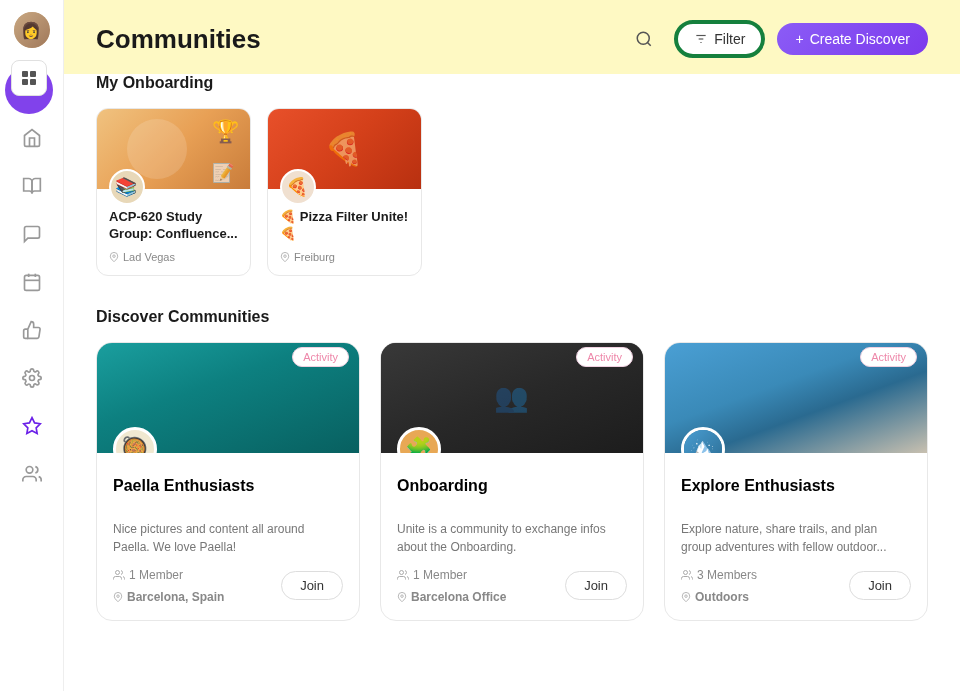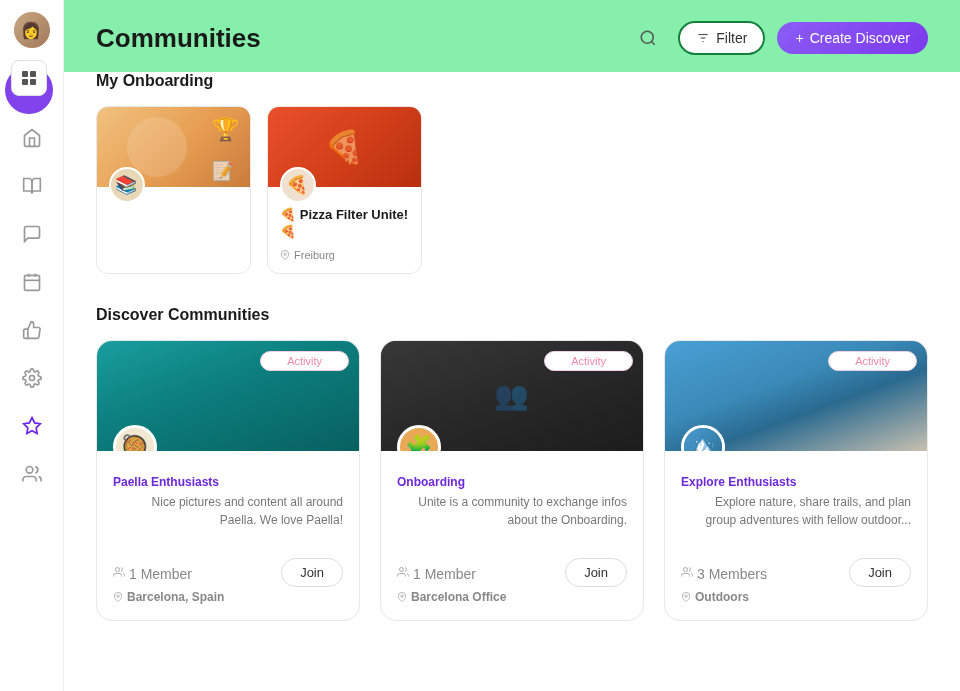--- a/index.html
+++ b/index.html
@@ -71,21 +71,21 @@
       display: flex;
       flex-direction: column;
     }
 
     
     .header {
       display: flex;
       align-items: center;
       justify-content: space-between;
       padding: 20px 32px 16px 32px;
-      background: #86efac;
+      background: #fef9c3;
     }
     .header-title {
       font-size: 26px;
       font-weight: 700;
       color: #1a1a1a;
     }
     .header-actions {
       display: flex;
       align-items: center;
       gap: 12px;
@@ -93,21 +93,21 @@
     .search-icon-btn {
       width: 36px; height: 36px;
       border: none; background: none;
       cursor: pointer;
       display: flex; align-items: center; justify-content: center;
       color: #555;
       font-size: 18px;
     }
     .filter-btn {
       display: flex; align-items: center; gap: 6px;
-      border: 2px solid #15803d;
+      border: 4px solid #15803d;
       background: #fff;
       border-radius: 20px;
       padding: 7px 16px;
       cursor: pointer;
       font-size: 14px;
       color: #333;
     }
     .create-btn {
       display: flex; align-items: center; gap: 6px;
       background: linear-gradient(135deg, #8b5cf6, #7c3aed);
@@ -198,25 +198,25 @@
       cursor: pointer;
     }
     .discover-card-img {
       width: 100%;
       height: 110px;
       position: relative;
       overflow: hidden;
     }
     .activity-badge {
       position: absolute;
-      top: 10px;
+      top: 4px;
       right: 10px;
       background: #fff;
       border-radius: 12px;
-      padding: 3px 26px;
+      padding: 3px 10px;
       font-size: 11px;
       color: #e8a;
       font-weight: 500;
       border: 1px solid #f0d0e0;
     }
     .discover-card-avatar {
       width: 44px; height: 44px;
       border-radius: 50%;
       border: 3px solid #fff;
       position: absolute;
@@ -225,43 +225,41 @@
       overflow: hidden;
       background: #eee;
       font-size: 22px;
       display: flex; align-items: center; justify-content: center;
       z-index: 2;
     }
     .discover-card-body {
       padding: 24px 16px 16px 16px;
     }
     .discover-card-title {
-      font-size: 12px;
+      font-size: 16px;
       font-weight: 700;
-      color: #6d28d9;
-      margin-bottom: 4px;
+      color: #000000;
+      margin-bottom: 25px;
     }
     .discover-card-desc {
       font-size: 12px;
       color: #777;
       line-height: 1.5;
       margin-bottom: 12px;
-      text-align: right;
     }
     .discover-card-footer {
       display: flex;
       align-items: center;
       justify-content: space-between;
       margin-top: 4px;
     }
     .members-info {
-      display: flex; align-items: flex-start; gap: 4px;
-      font-size: 14px;
+      display: flex; align-items: center; gap: 4px;
+      font-size: 12px;
       color: #888;
-      margin-top: 25px;
     }
     .location-info {
       display: flex; align-items: center; gap: 4px;
       font-size: 12px;
       color: #888;
       margin-top: 4px;
       font-weight: bold;
     }
     .join-btn {
       background: #fff;
@@ -420,20 +418,30 @@
       <div class="my-communities-grid">
 
         <div class="my-community-card">
           <div class="my-community-img-bg" style="position:relative;">
             <div class="img-study">
               <div style="position:absolute;top:10px;right:10px;font-size:22px;">🏆</div>
               <div style="position:absolute;bottom:5px;right:15px;font-size:18px; color:rgba(255,255,255,0.6);">📝</div>
             </div>
             <div class="my-community-avatar" style="background:#e8d8b8;">
               <span style="font-size:18px;">📚</span>
+            </div>
+          </div>
+          <div class="my-community-body">
+            <div class="my-community-name">ACP-620 Study Group: Confluence...</div>
+            <div class="community-location">
+              <svg width="10" height="10" viewBox="0 0 24 24" fill="none" stroke="#aaa" stroke-width="2">
+                  <path d="M21 10c0 7-9 13-9 13s-9-6-9-13a9 9 0 0118 0z"></path>
+                  <circle cx="12" cy="10" r="3"></circle>
+                </svg>
+              Lad Vegas
             </div>
           </div>
         </div>
 
         <div class="my-community-card">
           <div class="my-community-img-bg" style="position:relative;">
             <div class="img-pizza">
               <div style="font-size:32px; opacity:0.6;">🍕</div>
             </div>
             <div class="my-community-avatar" style="background:#f0e0d0;">

